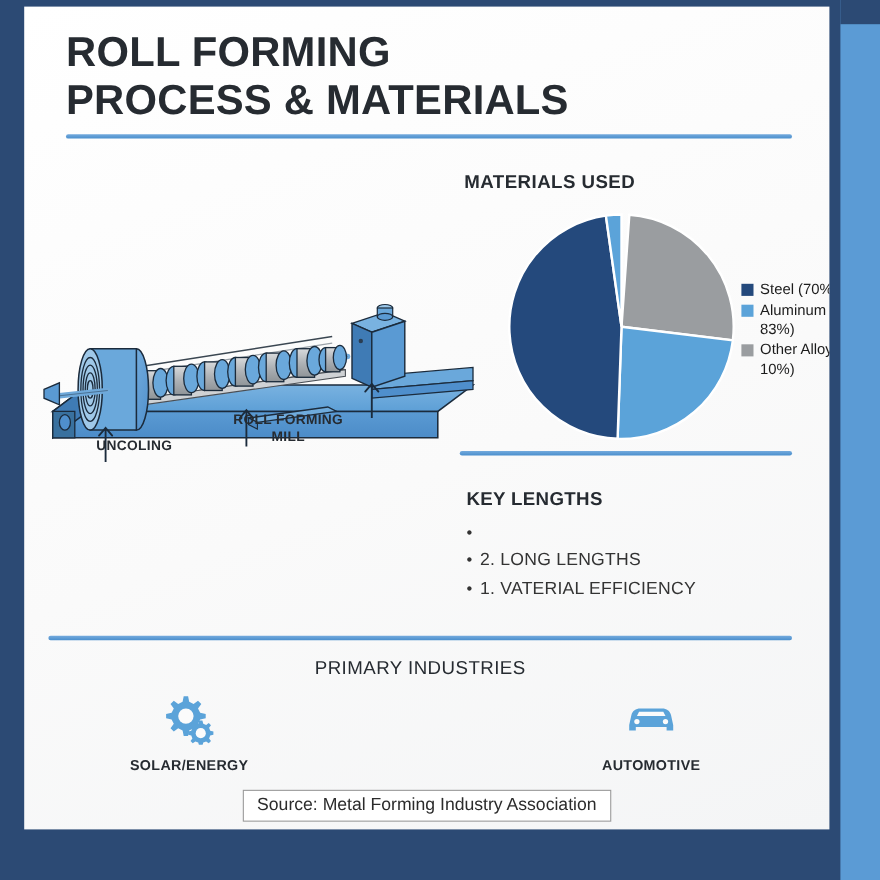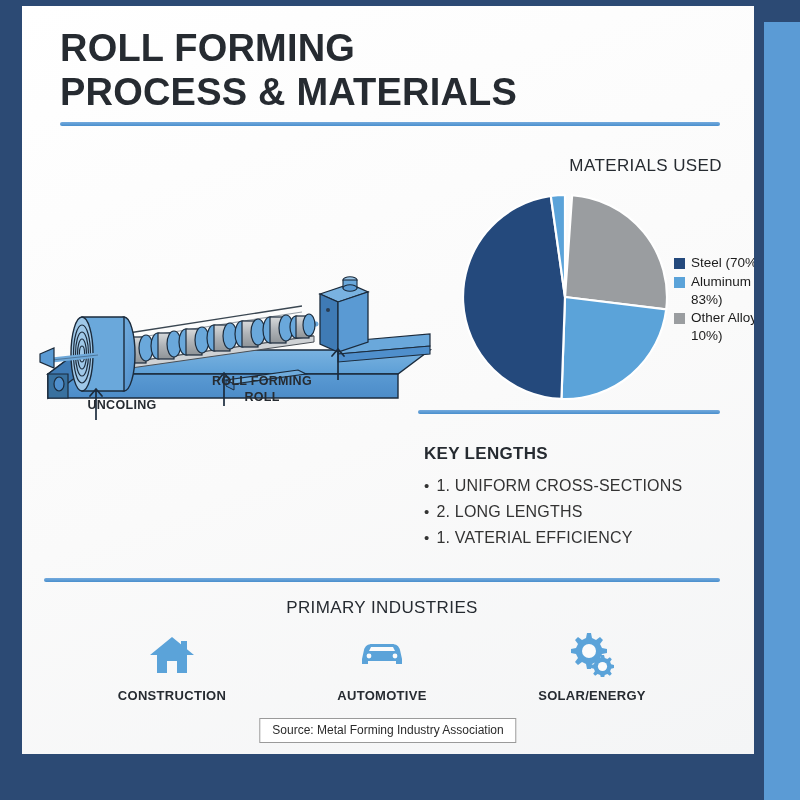--- a/index.html
+++ b/index.html
@@ -96,23 +96,23 @@
   .lbl-uncoiling  { left: 30px;  top: 392px; width: 140px; }
   .lbl-mill       { left: 160px; top: 368px; width: 160px; }
   .lbl-cut        { left: 268px; top: 332px; width: 160px; }
 
   
   .pie-title {
     position: absolute;
     left: 400px;
     top: 150px;
     width: 300px;
-    text-align: right;
+    text-align: left;
     font-size: 17px;
-    font-weight: normal;
+    font-weight: bold;
     color: #262b31;
     letter-spacing: 0.4px;
   }
   .pie-wrap {
     position: absolute;
     left: 438px;
     top: 186px;
     width: 210px;
     height: 210px;
   }
@@ -209,21 +209,21 @@
 
   
   .source-box {
     position: absolute;
     left: 50%;
     transform: translateX(-50%);
     top: 712px;
     padding: 4px 12px 5px 12px;
     border: 1px solid #9a9a9a;
     background: #ffffff;
-    font-size: 12px;
+    font-size: 16px;
     color: #2b2b2b;
     white-space: nowrap;
   }
 </style>
 </head>
 <body>
 
 <div id="infographic">
 
   <div class="right-band"></div>
@@ -352,21 +352,21 @@
       <g fill="none" stroke="#1b2b3c" stroke-width="1.7" stroke-linecap="round">
         <polyline points="52,212 58,205 64,212"></polyline>
         <polyline points="180,196 186,189 192,196"></polyline>
         <polyline points="294,172 300,165 306,172"></polyline>
       </g>
     </svg>
 
     <div class="diag-label lbl-uncoiling">UNCOLING</div>
     <div class="diag-label lbl-mill">
       <div>ROLL FORMING</div>
-      <div>ROLL</div>
+      <div>MILL</div>
     </div>
 
     <div class="pie-title">MATERIALS USED</div>
 
     <svg class="pie-wrap" viewBox="0 0 210 210">
       <g id="pie-slices">
           <path d="M 105 105 L 112.1151603219008 3.2484668734979323 A 102 102 0 0 1 206.23970746741486 117.43067302732504 Z" fill="#9a9da0" stroke="#ffffff" stroke-width="2.2"></path>
           <path d="M 105 105 L 206.23970746741486 117.43067302732504 A 102 102 0 0 1 101.44025133634493 206.93786435594777 Z" fill="#5ba3d9" stroke="#ffffff" stroke-width="2.2"></path>
           <path d="M 105 105 L 101.44025133634493 206.93786435594777 A 102 102 0 0 1 90.80434370207338 3.992656988359826 Z" fill="#24497c" stroke="#ffffff" stroke-width="2.2"></path>
           <path d="M 105 105 L 90.80434370207338 3.992656988359826 A 102 102 0 0 1 104.99999999999999 3 Z" fill="#5ba3d9" stroke="#ffffff" stroke-width="2.2"></path>
@@ -388,78 +388,68 @@
       </div>
     </div>
 
     <div class="rule rule-mid"></div>
 
     <div class="benefits">
       <div class="benefits-title">KEY LENGTHS</div>
       <div id="benefit-list">
           <div class="benefit-item">
             <span class="benefit-dot">•</span>
-            <span>1. UNIFORM CROSS-SECTIONS</span>
           </div>
           <div class="benefit-item">
             <span class="benefit-dot">•</span>
             <span>2. LONG LENGTHS</span>
           </div>
           <div class="benefit-item">
             <span class="benefit-dot">•</span>
             <span>1. VATERIAL EFFICIENCY</span>
           </div>
         </div>
     </div>
 
     <div class="rule rule-low"></div>
 
     <div class="industries-title">PRIMARY INDUSTRIES</div>
 
     <div class="industry-row">
 
-      <div class="industry">
-        <div class="industry-icon">
-          <svg width="46" height="42" viewBox="0 0 46 42">
-            <path d="M23 4 L45 22 L38 22 L38 40 L28 40 L28 28 L18 28 L18 40 L8 40 L8 22 L1 22 Z" fill="#5ba3d9"></path>
-            <rect x="32" y="8" width="6" height="9" fill="#5ba3d9"></rect>
-          </svg>
-        </div>
-        <div class="industry-label">CONSTRUCTION</div>
-      </div>
-
-      <div class="industry">
-        <div class="industry-icon">
-          <svg width="52" height="34" viewBox="0 0 52 34">
-            <path d="M6 22 L8 13 C9 9 12 7 16 7 L36 7 C40 7 43 9 44 13 L46 22 L46 27 L40 27 L40 24 L12 24 L12 27 L6 27 Z" fill="#5ba3d9"></path>
-            <path d="M13 14 L15 10 L37 10 L39 14 Z" fill="#fbfbfb"></path>
-            <circle cx="13" cy="19" r="2.4" fill="#fbfbfb"></circle>
-            <circle cx="39" cy="19" r="2.4" fill="#fbfbfb"></circle>
-          </svg>
-        </div>
-        <div class="industry-label">AUTOMOTIVE</div>
-      </div>
 
       <div class="industry">
         <div class="industry-icon">
           <svg width="48" height="46" viewBox="0 0 48 46">
             <g fill="#5ba3d9">
               <path d="M19 2 L23 2 L24 7 L28 9 L32 6 L35 9 L32 13 L34 17 L39 18 L39 22 L34 23 L32 27 L35 31
                        L32 34 L28 31 L24 33 L23 38 L19 38 L18 33 L14 31 L10 34 L7 31 L10 27 L8 23 L3 22
                        L3 18 L8 17 L10 13 L7 9 L10 6 L14 9 L18 7 Z"></path>
               <circle cx="21" cy="20" r="7" fill="#fbfbfb"></circle>
               <path d="M33 24 L36 24 L36.8 27 L39.4 28 L41.8 26.3 L43.8 28.3 L42.1 30.7 L43.1 33.3 L46 34
                        L46 37 L43.1 37.7 L42.1 40.3 L43.8 42.7 L41.8 44.7 L39.4 43 L36.8 44 L36 46.9
                        L33 46.9 L32.2 44 L29.6 43 L27.2 44.7 L25.2 42.7 L26.9 40.3 L25.9 37.7 L23 37
                        L23 34 L25.9 33.3 L26.9 30.7 L25.2 28.3 L27.2 26.3 L29.6 28 L32.2 27 Z"></path>
               <circle cx="34.5" cy="35.5" r="4.6" fill="#fbfbfb"></circle>
             </g>
           </svg>
         </div>
         <div class="industry-label">SOLAR/ENERGY</div>
       </div>
 
+      <div class="industry">
+        <div class="industry-icon">
+          <svg width="52" height="34" viewBox="0 0 52 34">
+            <path d="M6 22 L8 13 C9 9 12 7 16 7 L36 7 C40 7 43 9 44 13 L46 22 L46 27 L40 27 L40 24 L12 24 L12 27 L6 27 Z" fill="#5ba3d9"></path>
+            <path d="M13 14 L15 10 L37 10 L39 14 Z" fill="#fbfbfb"></path>
+            <circle cx="13" cy="19" r="2.4" fill="#fbfbfb"></circle>
+            <circle cx="39" cy="19" r="2.4" fill="#fbfbfb"></circle>
+          </svg>
+        </div>
+        <div class="industry-label">AUTOMOTIVE</div>
+      </div>
+
     </div>
 
     <div class="source-box">Source: Metal Forming Industry Association</div>
 
   </div>
 </div>
 
 </body></html>

